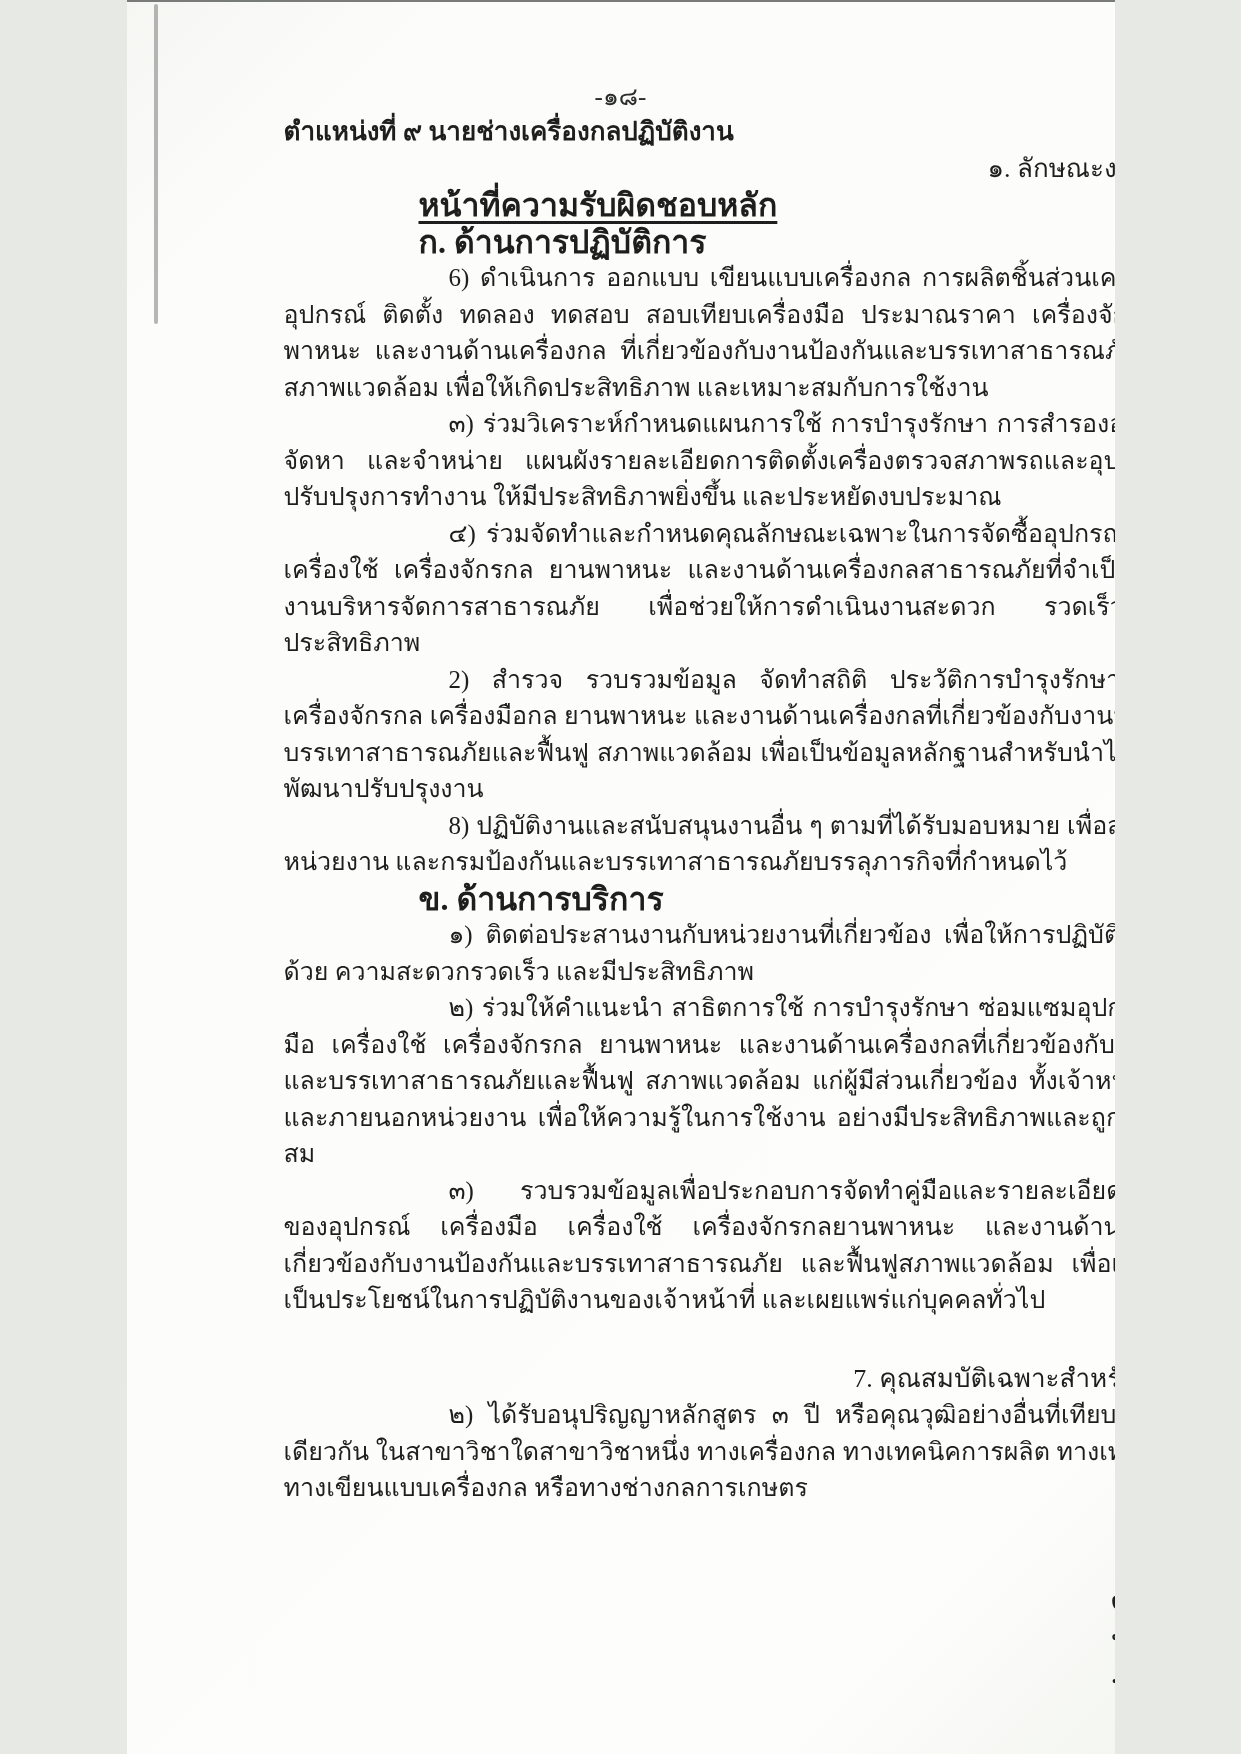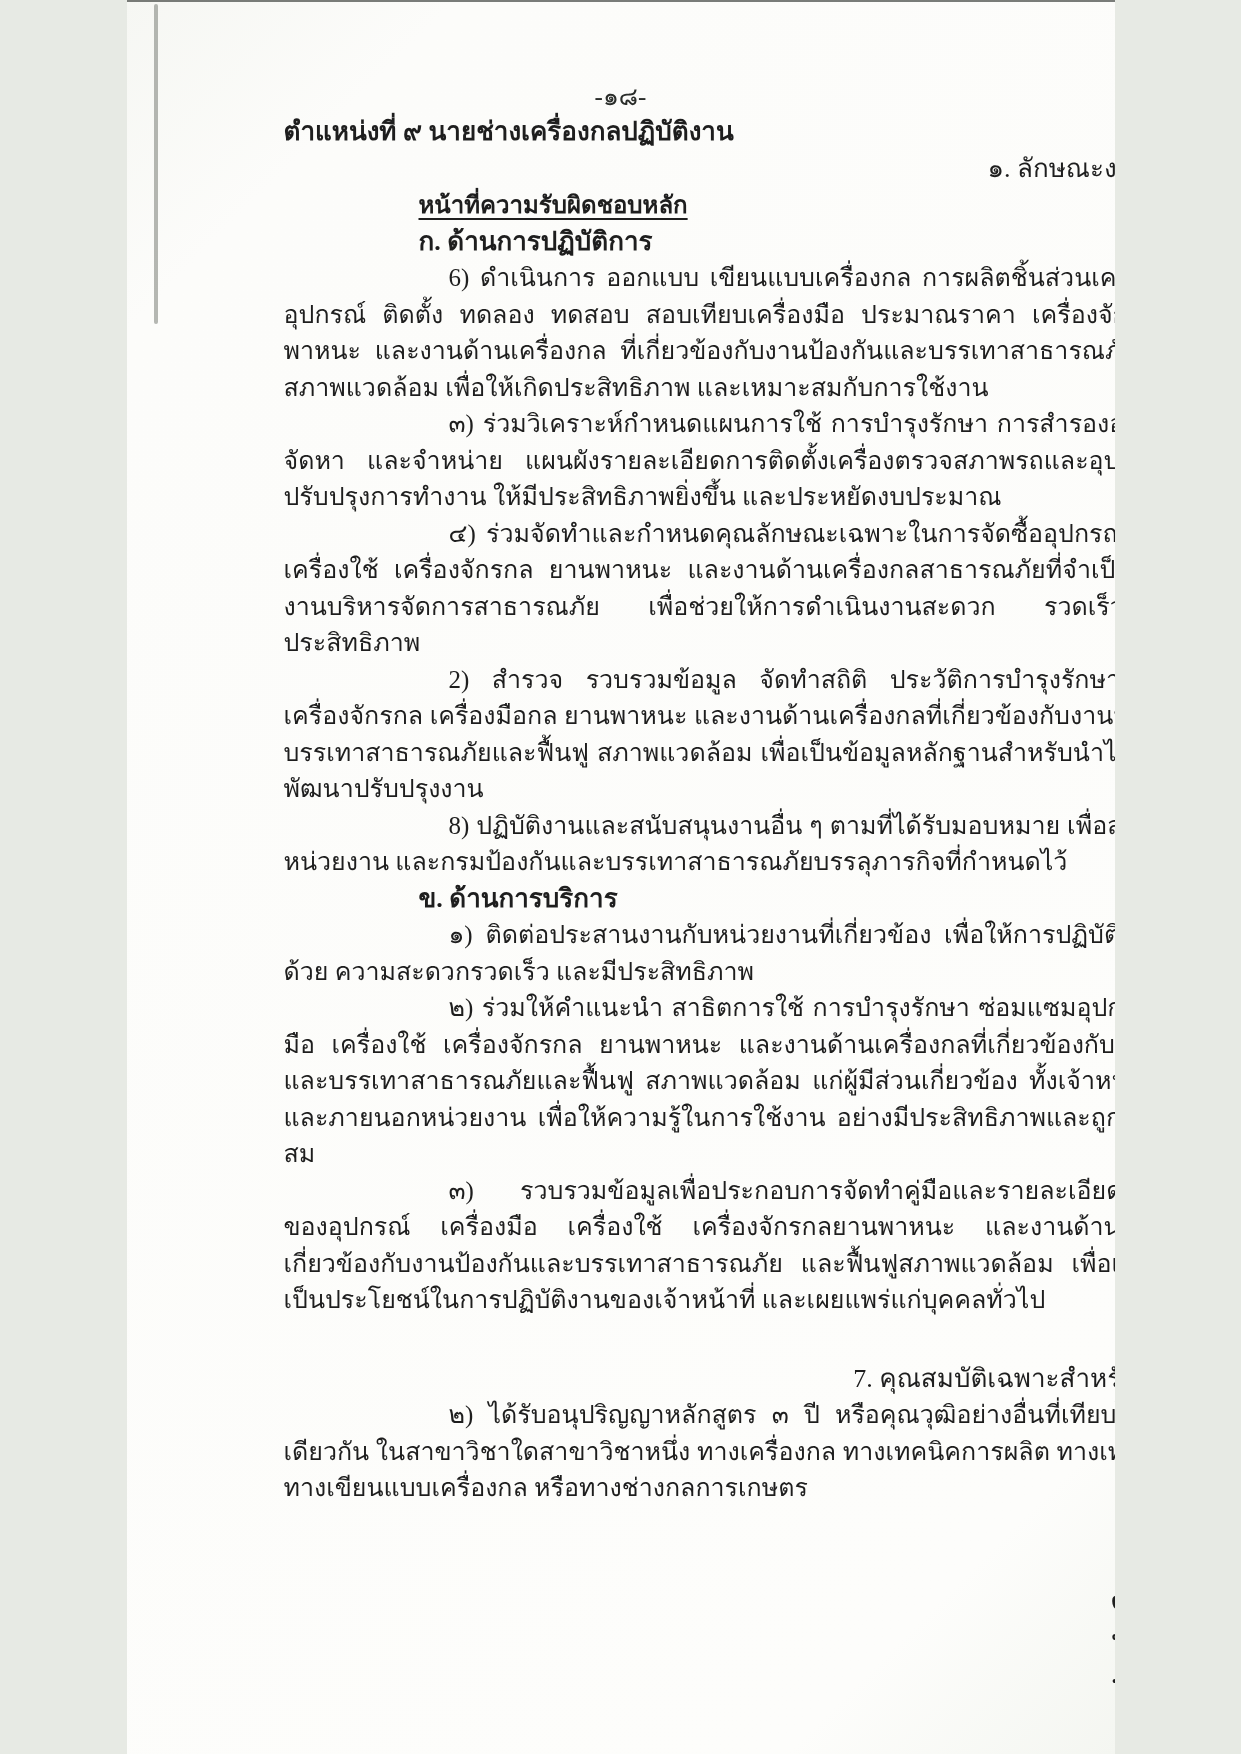--- a/index.html
+++ b/index.html
@@ -11,22 +11,22 @@
     overflow:hidden;
     font-family:"Liberation Serif","DejaVu Serif",serif;
     color:#1e1e1e;
   }
   .scan-top{position:absolute;top:0;left:0;width:100%;height:2px;background:#4d524d;opacity:.75;}
   .scan-left{position:absolute;top:4px;left:27px;width:4px;height:320px;background:#7a7e76;opacity:.55;border-radius:2px;}
   .page-number{position:absolute;top:76px;left:0;width:100%;text-align:center;font-size:25px;color:#2a2d2a;}
   .content{position:absolute;left:157px;top:114px;width:950px;font-size:25px;line-height:36.5px;}
   .title{margin:0;font-size:26px;font-weight:bold;}
   .h-l1{margin:0 0 0 115px;font-size:26px;font-weight:normal;text-align:right;}
-  .h-und{margin:0 0 0 135px;font-size:24px;font-weight:bold;text-decoration:underline;text-underline-offset:5px;}
-  .h-l2{margin:0 0 0 135px;font-size:26px;font-weight:bold;}
+  .h-und{margin:0 0 0 135px;font-size:32px;font-weight:bold;text-decoration:underline;text-underline-offset:5px;}
+  .h-l2{margin:0 0 0 135px;font-size:32px;font-weight:bold;}
   .para{margin:0;text-indent:165px;text-align:justify;}
   .qual-heading{margin-top:42px;}
   .bold{font-weight:bold;}
   .catchword{position:absolute;left:985px;top:1578px;font-size:26px;font-weight:bold;color:#1e1e1e;}
   .signature{position:absolute;left:1005px;top:1522px;width:205px;height:145px;}
 </style>
 </head>
 <body>
 
 <div class="page">

